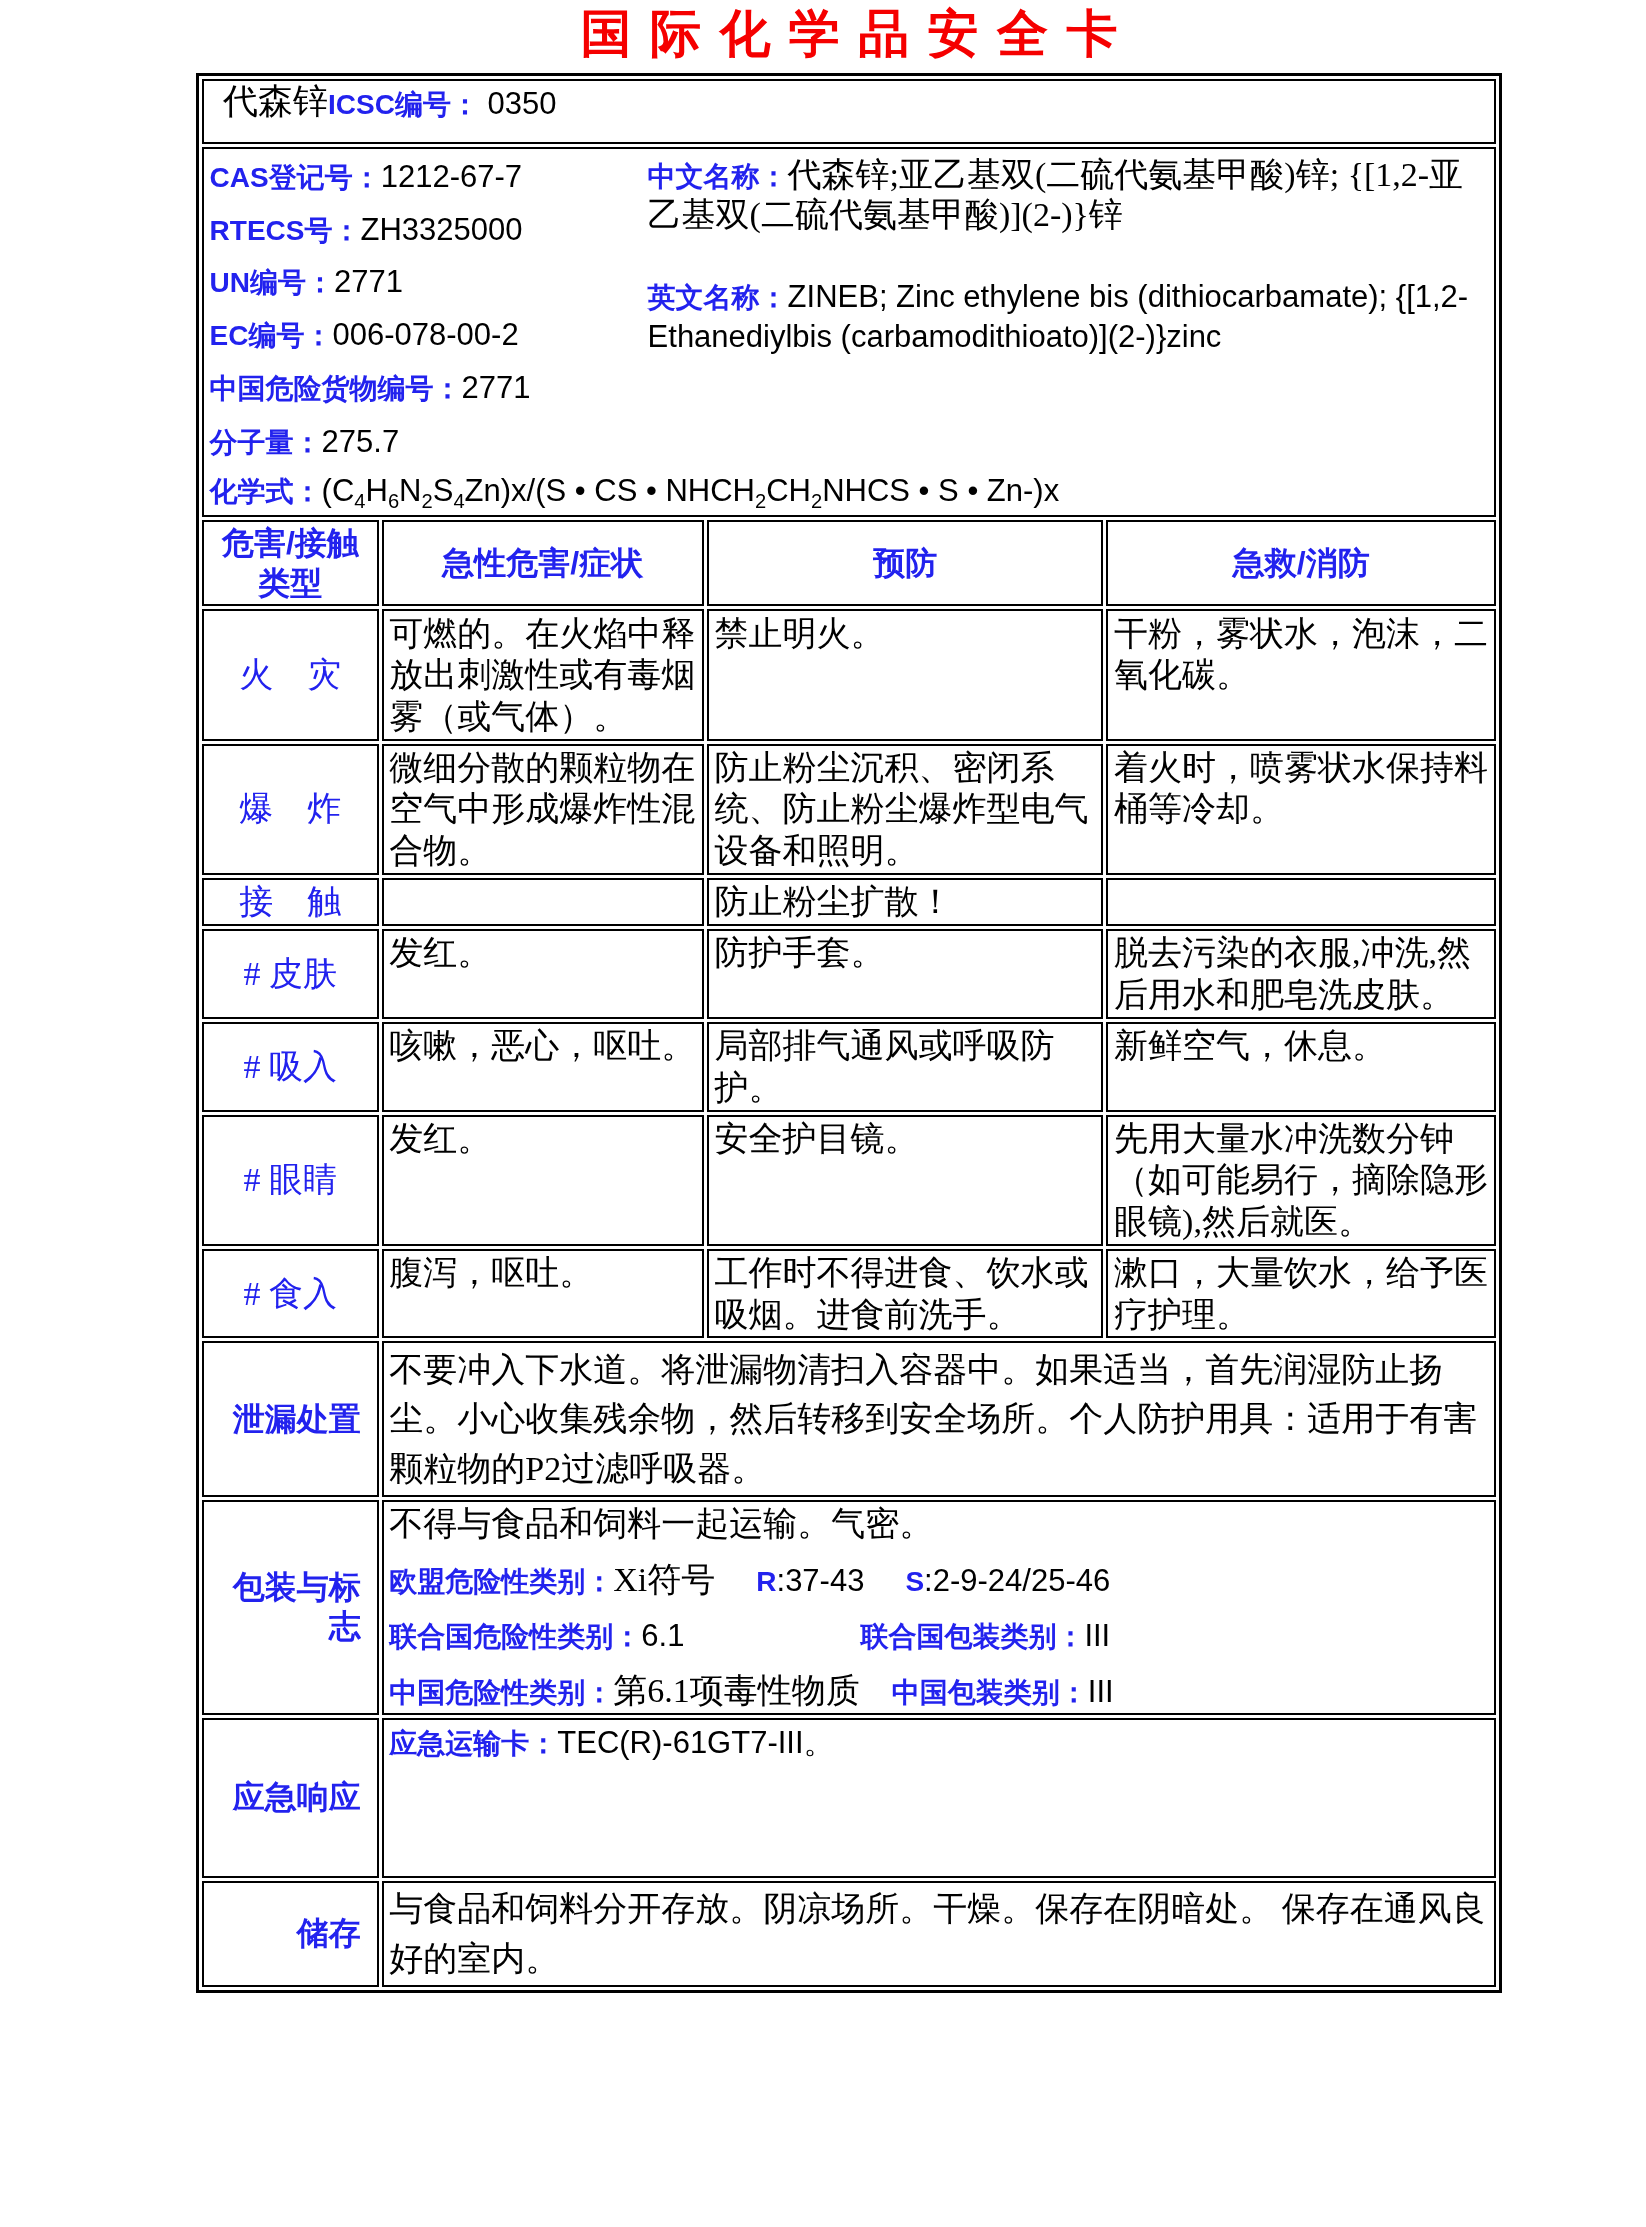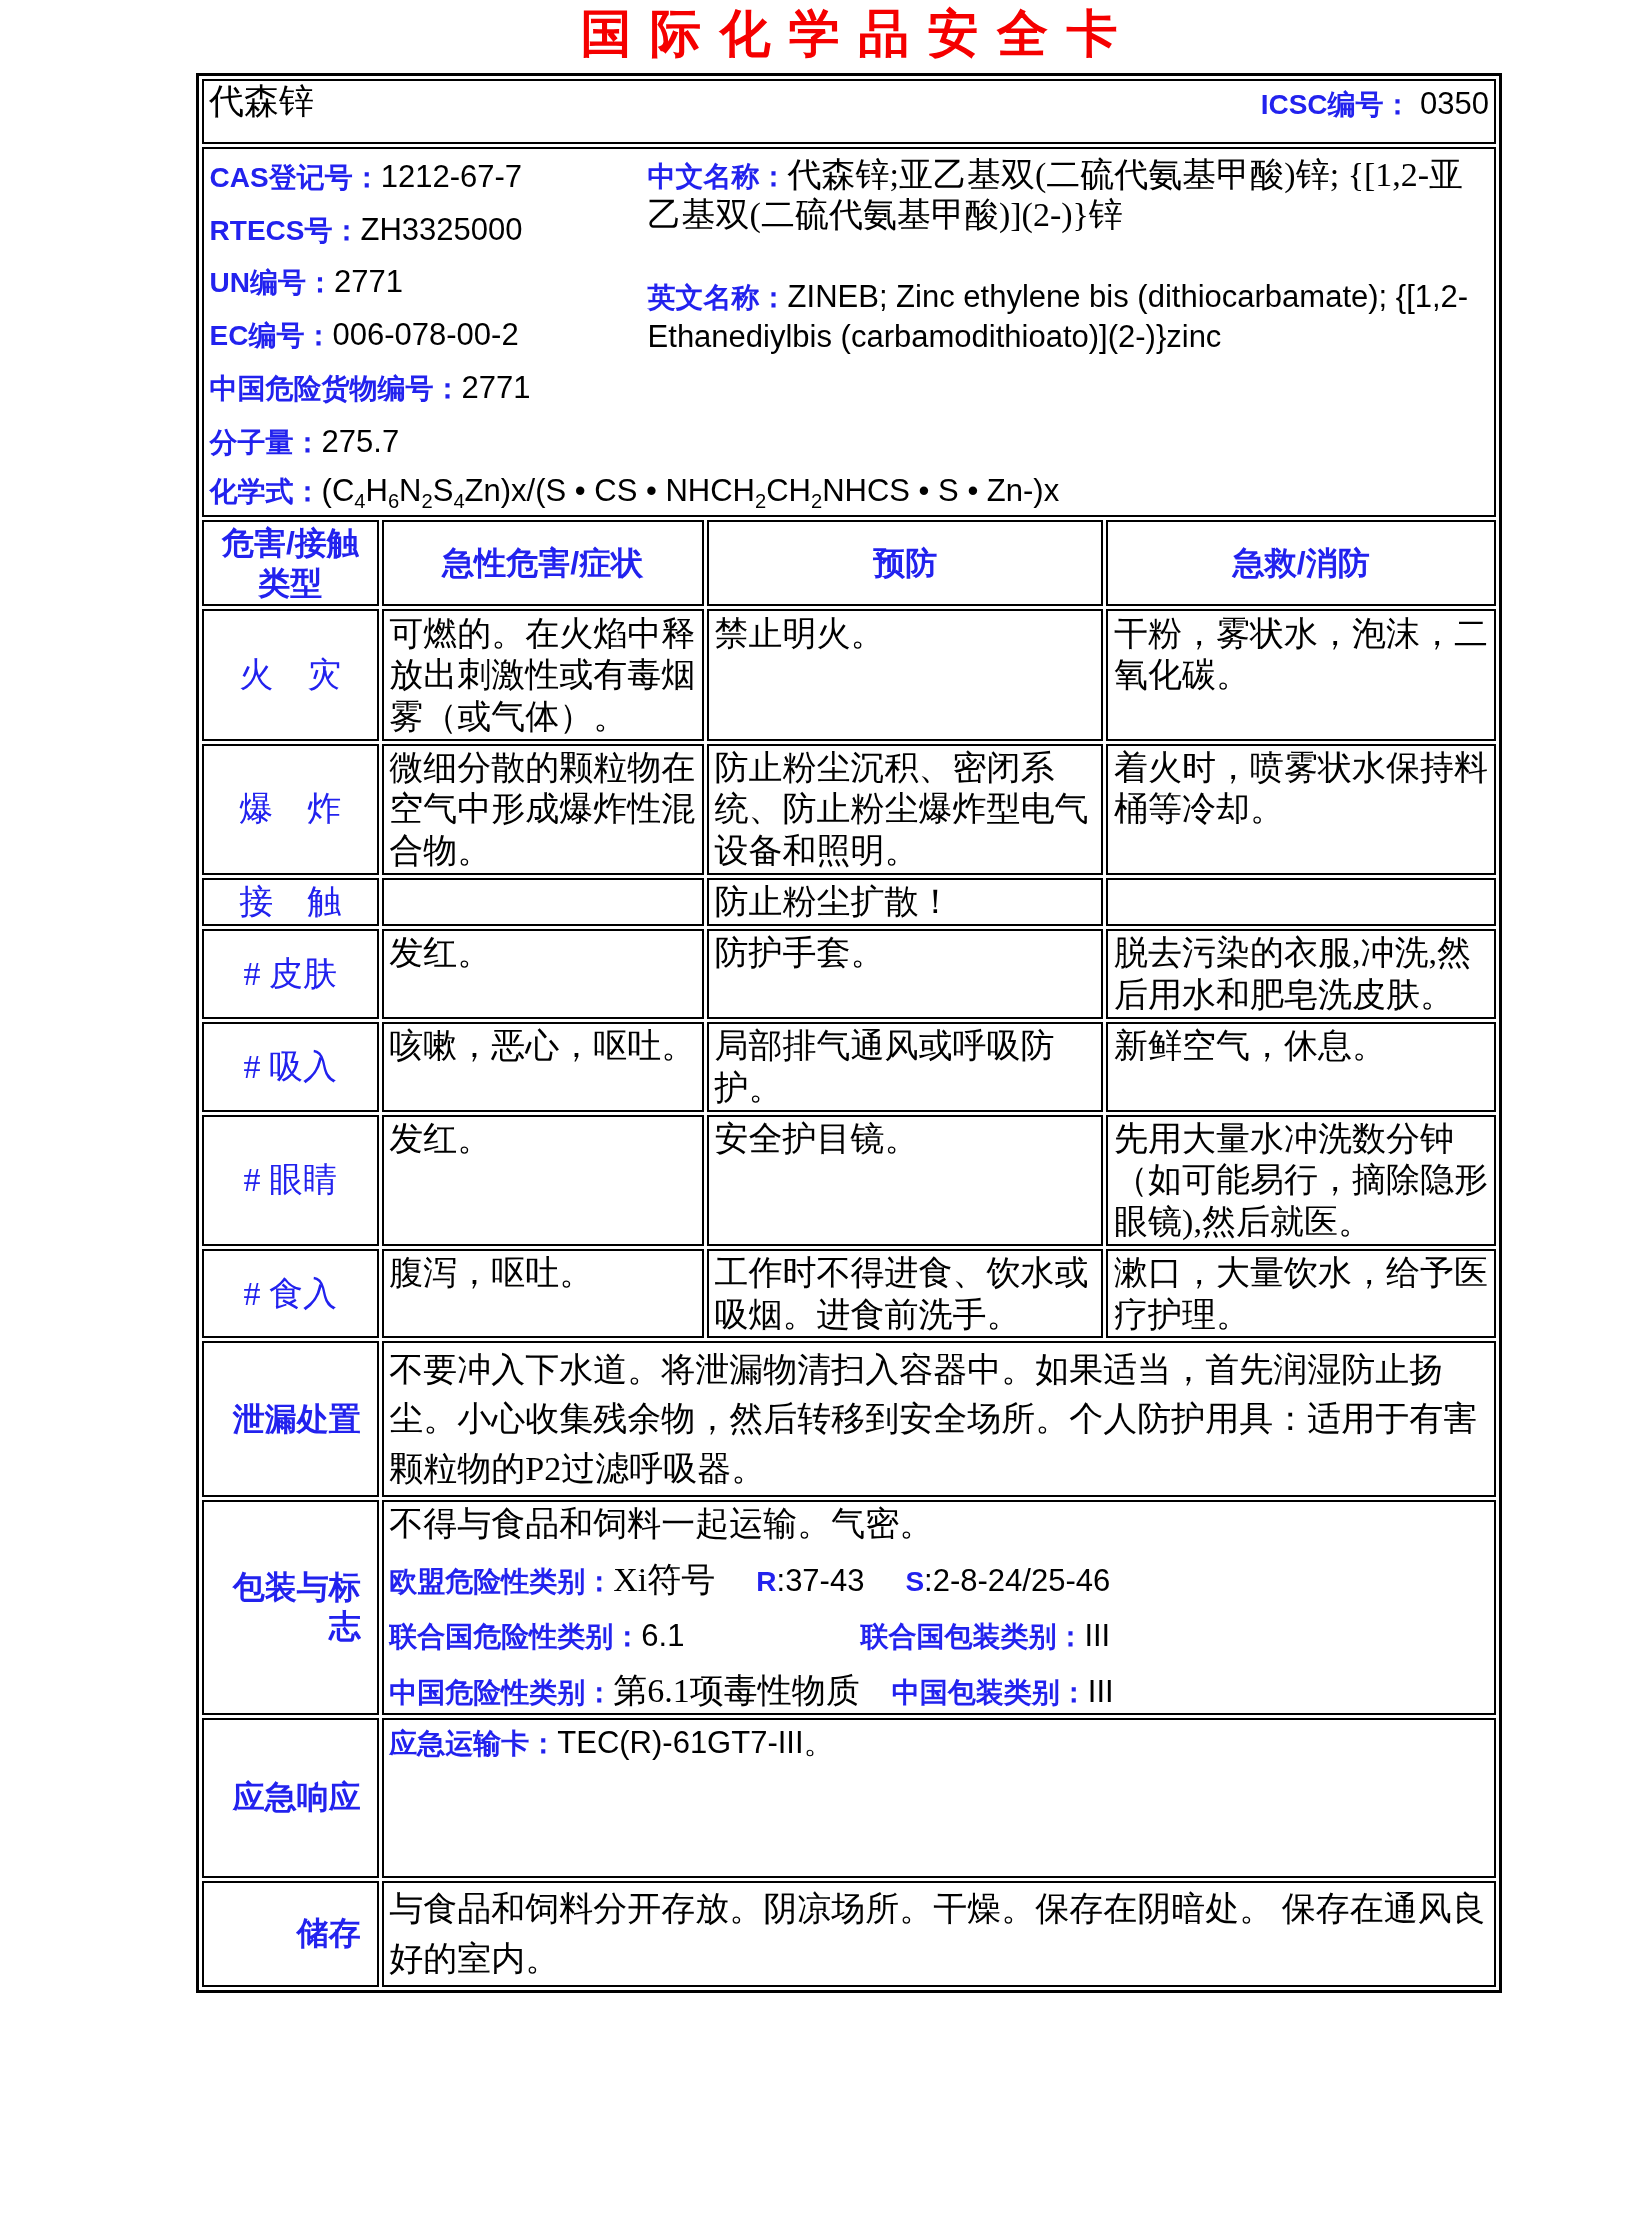--- a/index.html
+++ b/index.html
@@ -11,21 +11,21 @@
     border:3.5px solid #000;background:#fff;}
   td{border:2.1px solid #000;box-sizing:border-box;vertical-align:top;padding:1.4px 5.6px;
      font-size:34px;line-height:1.22;overflow:hidden;}
   .lbl{color:#2222ee;font-weight:bold;font-family:"Liberation Sans",sans-serif;font-size:28px;}
   .mono{font-family:Liberation Sans, sans-serif;font-size:31px;}
   .rowlabel{vertical-align:middle;text-align:center;color:#2222ee;padding:0;font-size:34px;}
   .seclabel{vertical-align:middle;text-align:right;color:#2222ee;padding:16px;
     font-family:"Liberation Sans",sans-serif;font-weight:bold;font-size:32px;}
   .colhead{vertical-align:middle;text-align:center;color:#2222ee;font-weight:bold;
     font-family:"Liberation Sans",sans-serif;font-size:32px;line-height:1.25;}
-  .hdr-flex{display:flex;justify-content:space-between;align-items:center;height:100%;padding:0 5px;}
+  .hdr-flex{display:flex;justify-content:flex-start;align-items:center;height:100%;padding:0 19px;}
   .substance{font-size:35px;}
   .id-wrap{display:flex;margin-top:4.2px;}
   .id-left{width:438px;flex:none;}
   .id-left .idline{margin:0 0 11.3px 0;white-space:nowrap;}
   .id-right{flex:1;}
   .id-right p{margin:0;line-height:1.18;}
   .id-right p.cnp{margin-bottom:41px;}
   .mwline{margin:1.4px 0 7px 0;}
   sub{font-size:65%;}
   .spill-text{line-height:1.46;}
@@ -141,21 +141,21 @@
     <tr style="height:141px">
       <td class="seclabel">泄漏处置</td>
       <td colspan="3" class="spill-text">不要冲入下水道。将泄漏物清扫入容器中。如果适当，首先润湿防止扬尘。小心收集残余物，然后转移到安全场所。个人防护用具：适用于有害颗粒物的P2过滤呼吸器。</td>
     </tr>
 
     <tr style="height:206px">
       <td class="seclabel">包装与标志</td>
       <td colspan="3">
         <div class="pack-line">不得与食品和饲料一起运输。气密。</div>
         <div class="pack-line">
-          <span class="lbl">欧盟危险性类别：</span><span>Xi符号</span><span class="lbl gap-s">R</span><span class="mono">:37-43</span><span class="lbl gap-s">S</span><span class="mono">:2-8-24/25-46</span>
+          <span class="lbl">欧盟危险性类别：</span><span>Xi符号</span><span class="lbl gap-s">R</span><span class="mono">:37-43</span><span class="lbl gap-s">S</span><span class="mono">:2-9-24/25-46</span>
         </div>
         <div class="pack-line">
           <span class="lbl">联合国危险性类别：</span><span class="mono">6.1</span><span class="lbl gap-l">联合国包装类别：</span><span class="mono">III</span>
         </div>
         <div>
           <span class="lbl">中国危险性类别：</span><span>第6.1项毒性物质</span><span class="lbl gap-m">中国包装类别：</span><span class="mono">III</span>
         </div>
       </td>
     </tr>
 

